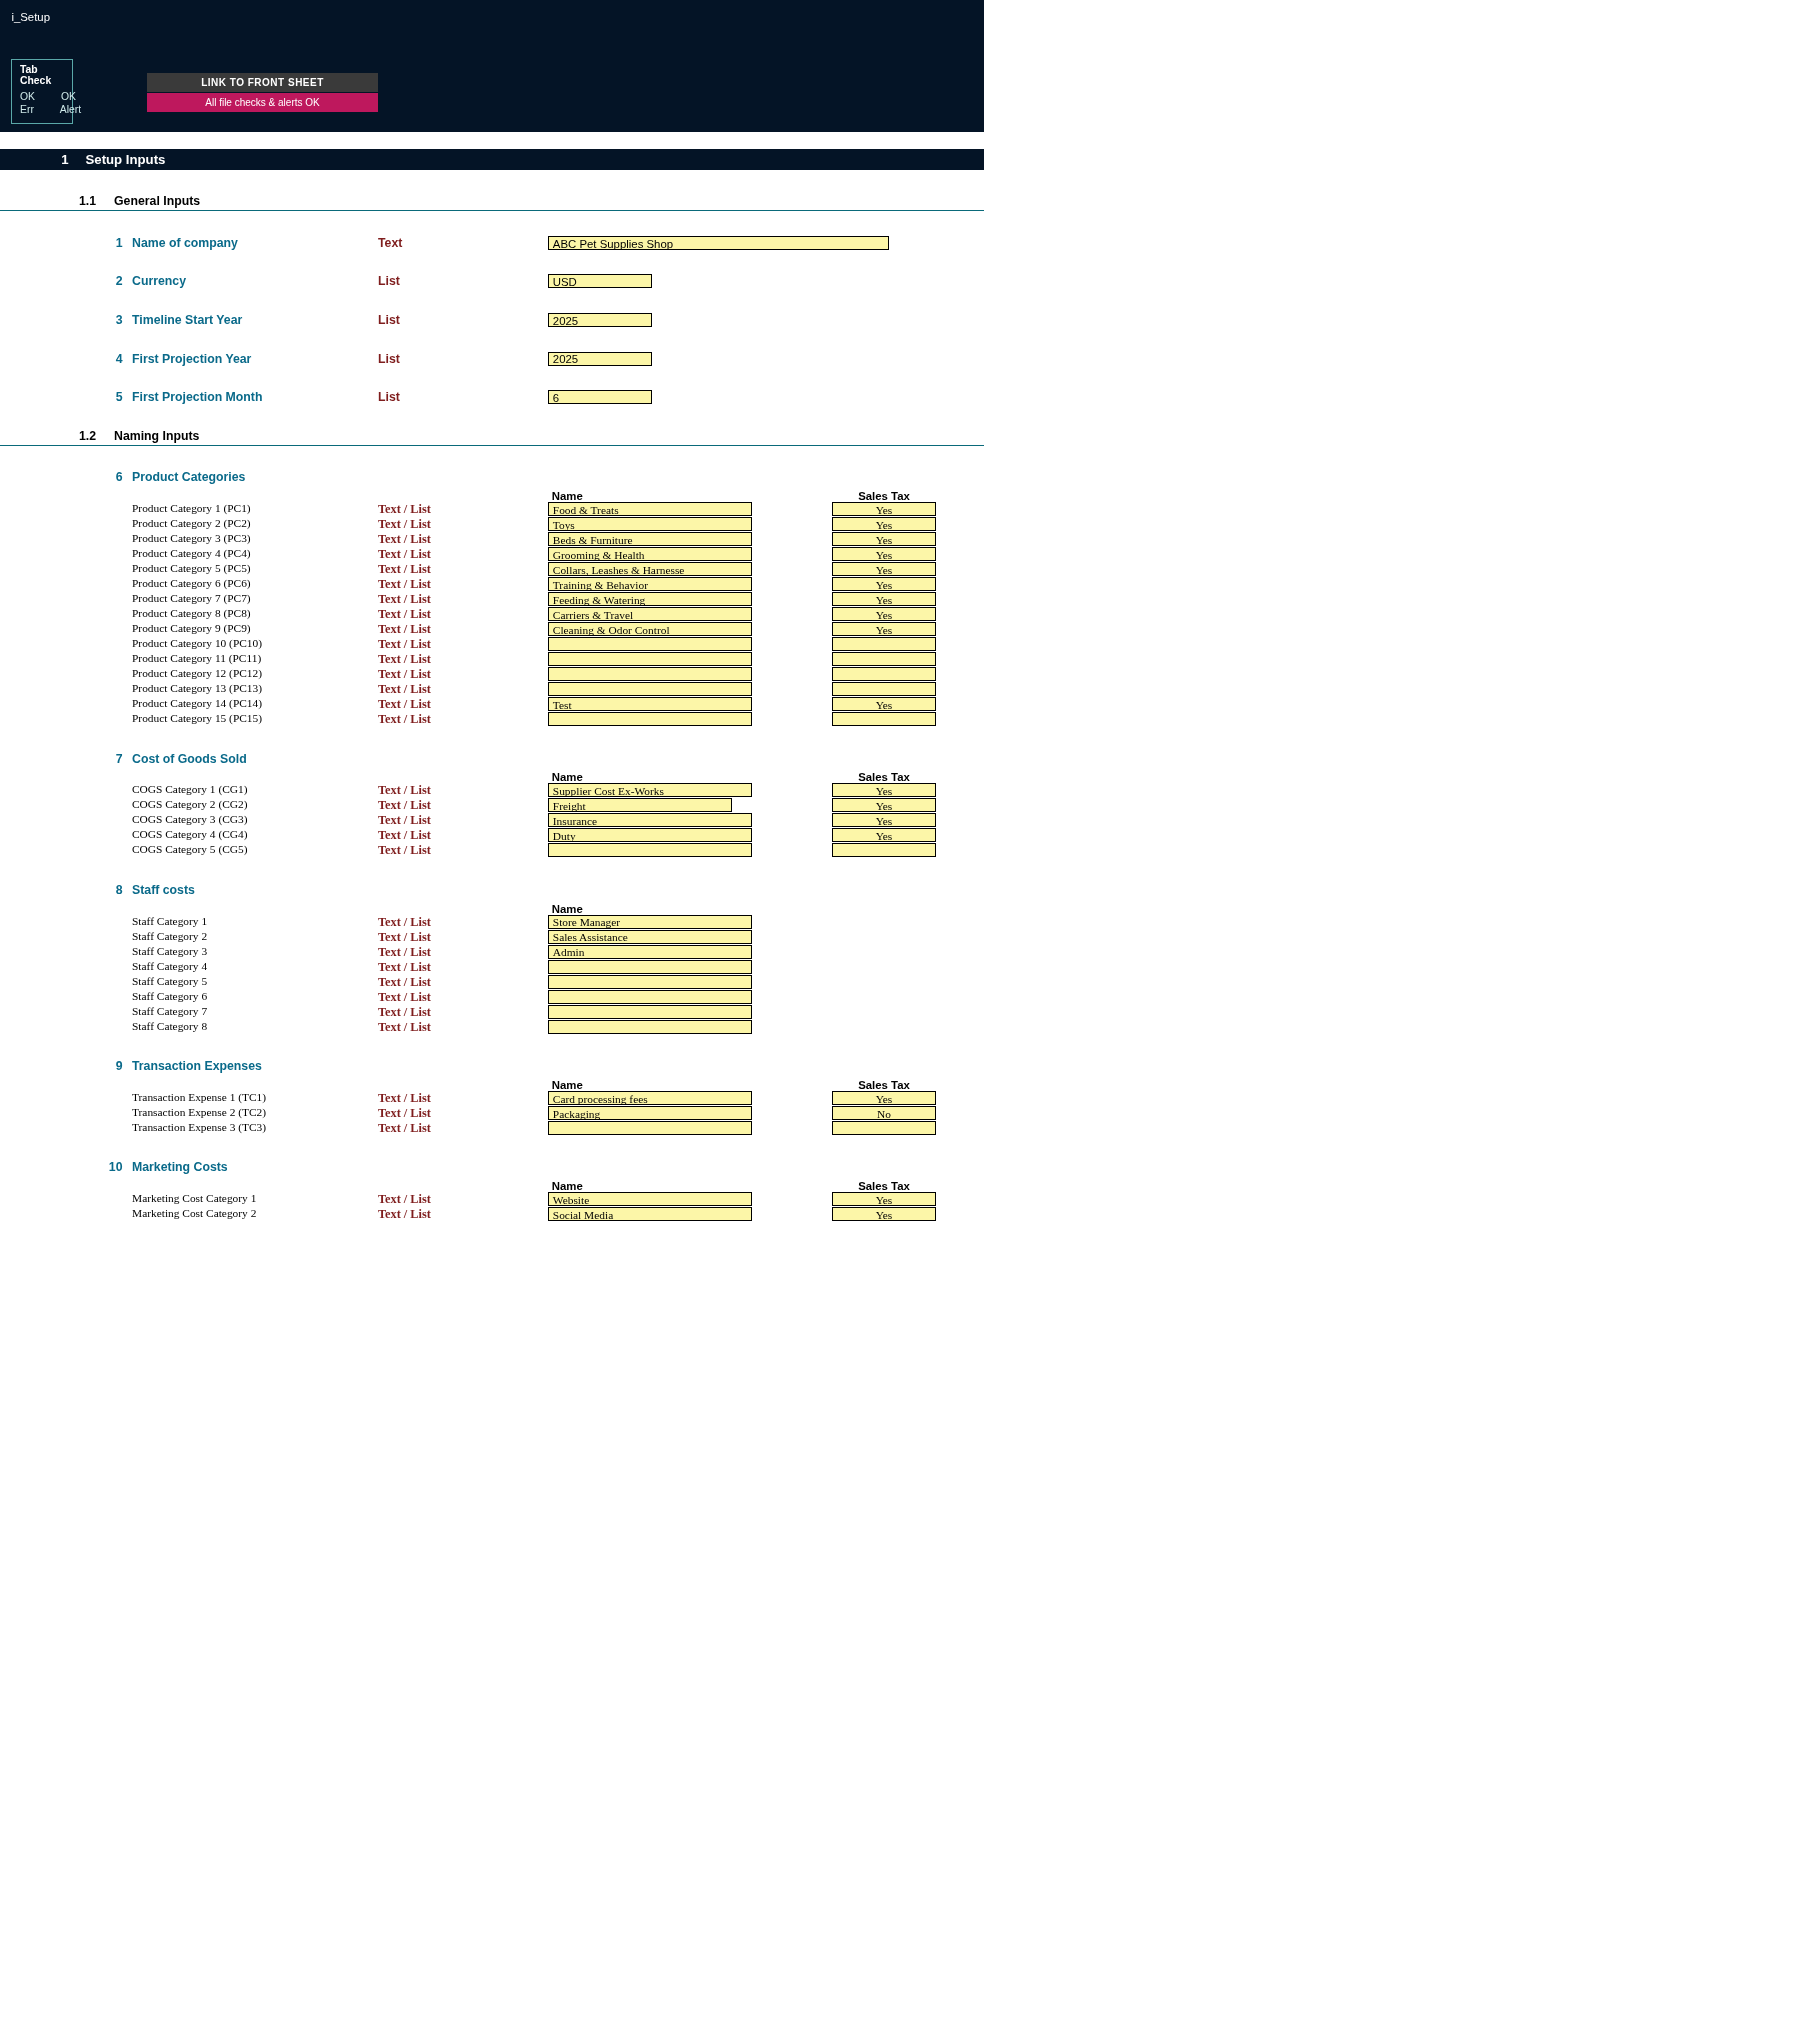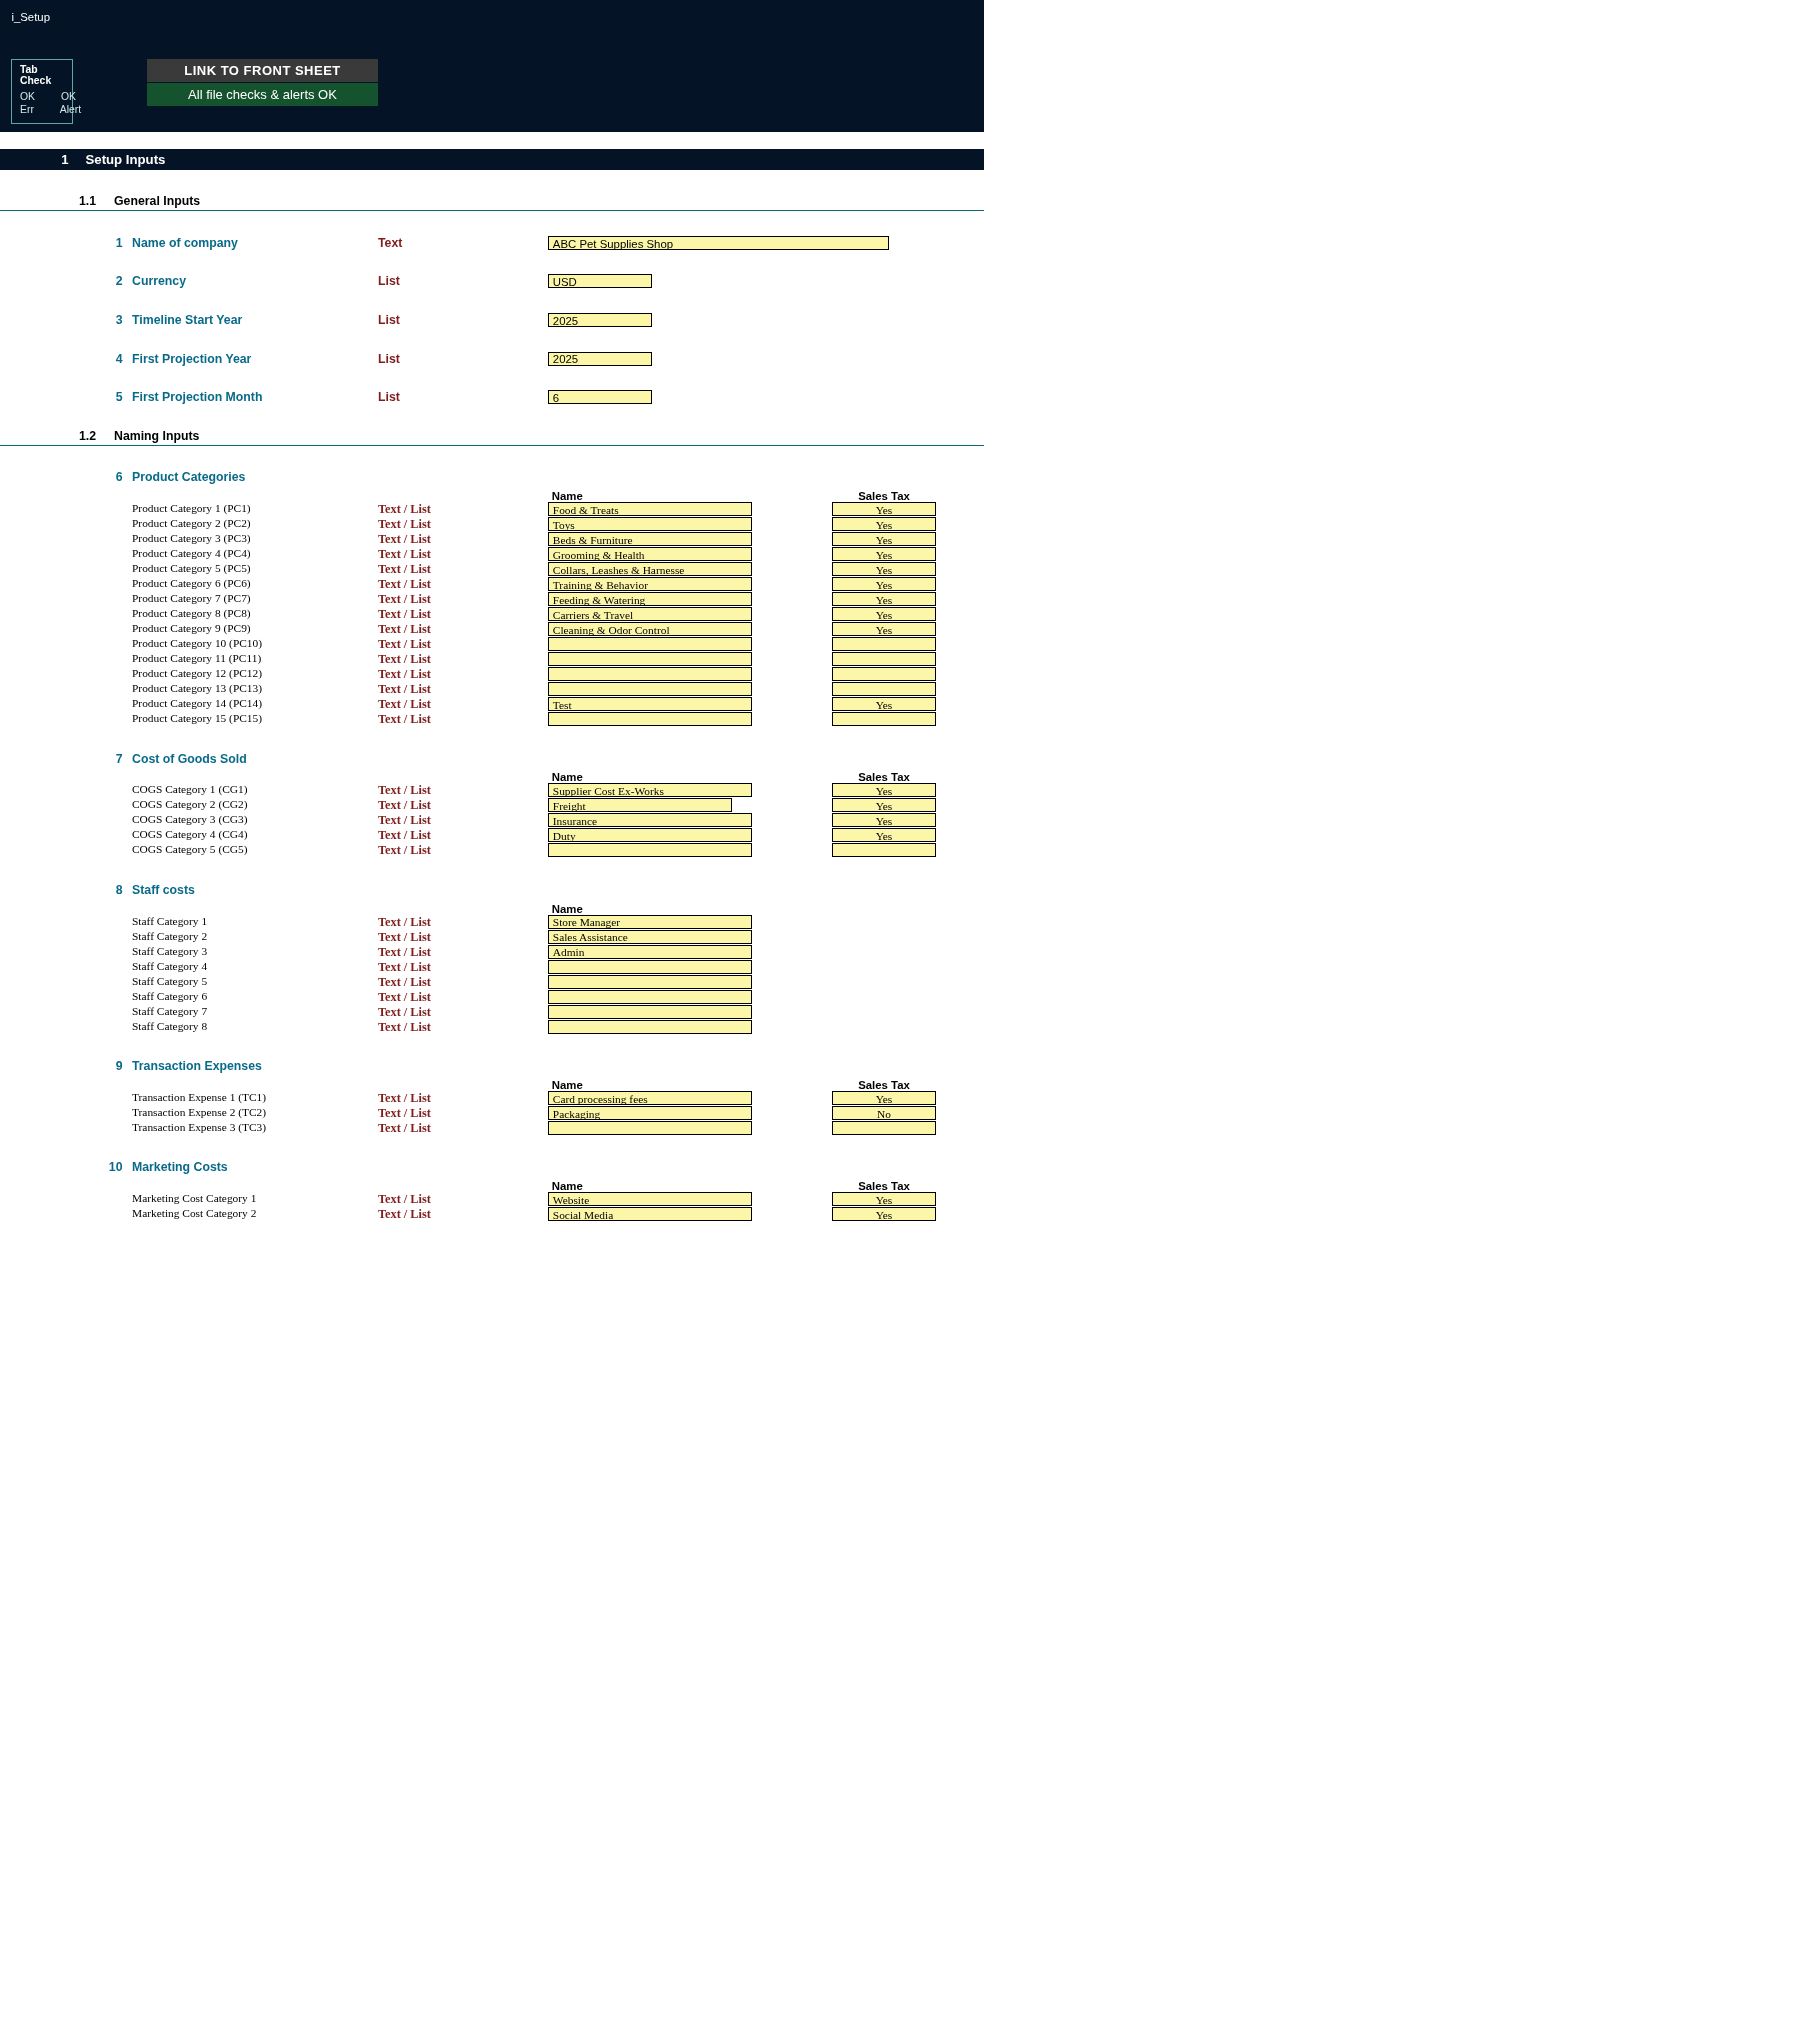--- a/index.html
+++ b/index.html
@@ -28,34 +28,34 @@
     padding: 3.8px 7.6px 7.6px 7.6px;
     width: 62px;
     font-size: 10.4px;
     color: #cfe9e9;
   }
   .tab-check-box .tc-title { font-weight: bold; margin-bottom: 5.7px; color:#fff; }
   .tab-check-box .tc-row { display:flex; gap:26px; margin-top:1.9px;}
   .link-buttons {
     position: absolute;
     left: 147px;
-    top: 59px;
+    top: 73px;
     width: 231px;
-    font-size: 13px;
+    font-size: 10px;
   }
   .btn-link-front {
     background: #3a3a3a;
     color: #fff;
     text-align: center;
     padding: 3.8px 0;
     font-weight: bold;
     letter-spacing: 0.5px;
   }
   .btn-alerts-ok {
-    background: #14532d;
+    background: #be185d;
     color: #fff;
     text-align: center;
     padding: 3.8px 0;
     margin-top: 1.9px;
   }
   .section-bar {
     background: #041426;
     color: #fff;
     padding: 2.8px 0 2.8px 59px;
     font-weight: bold;

